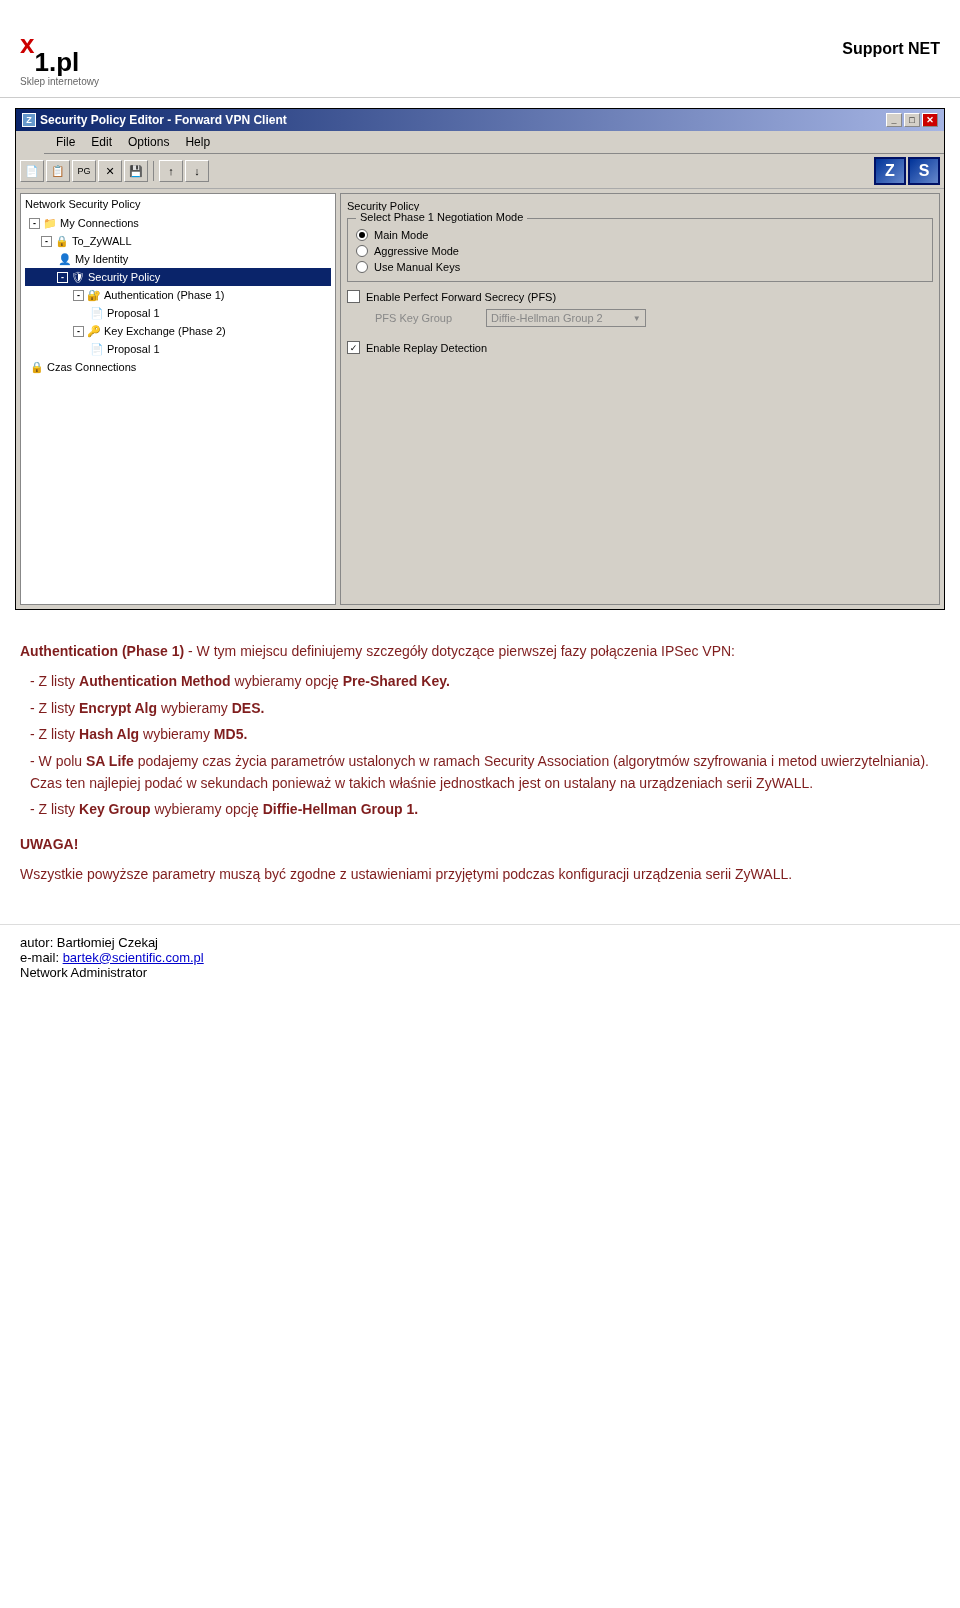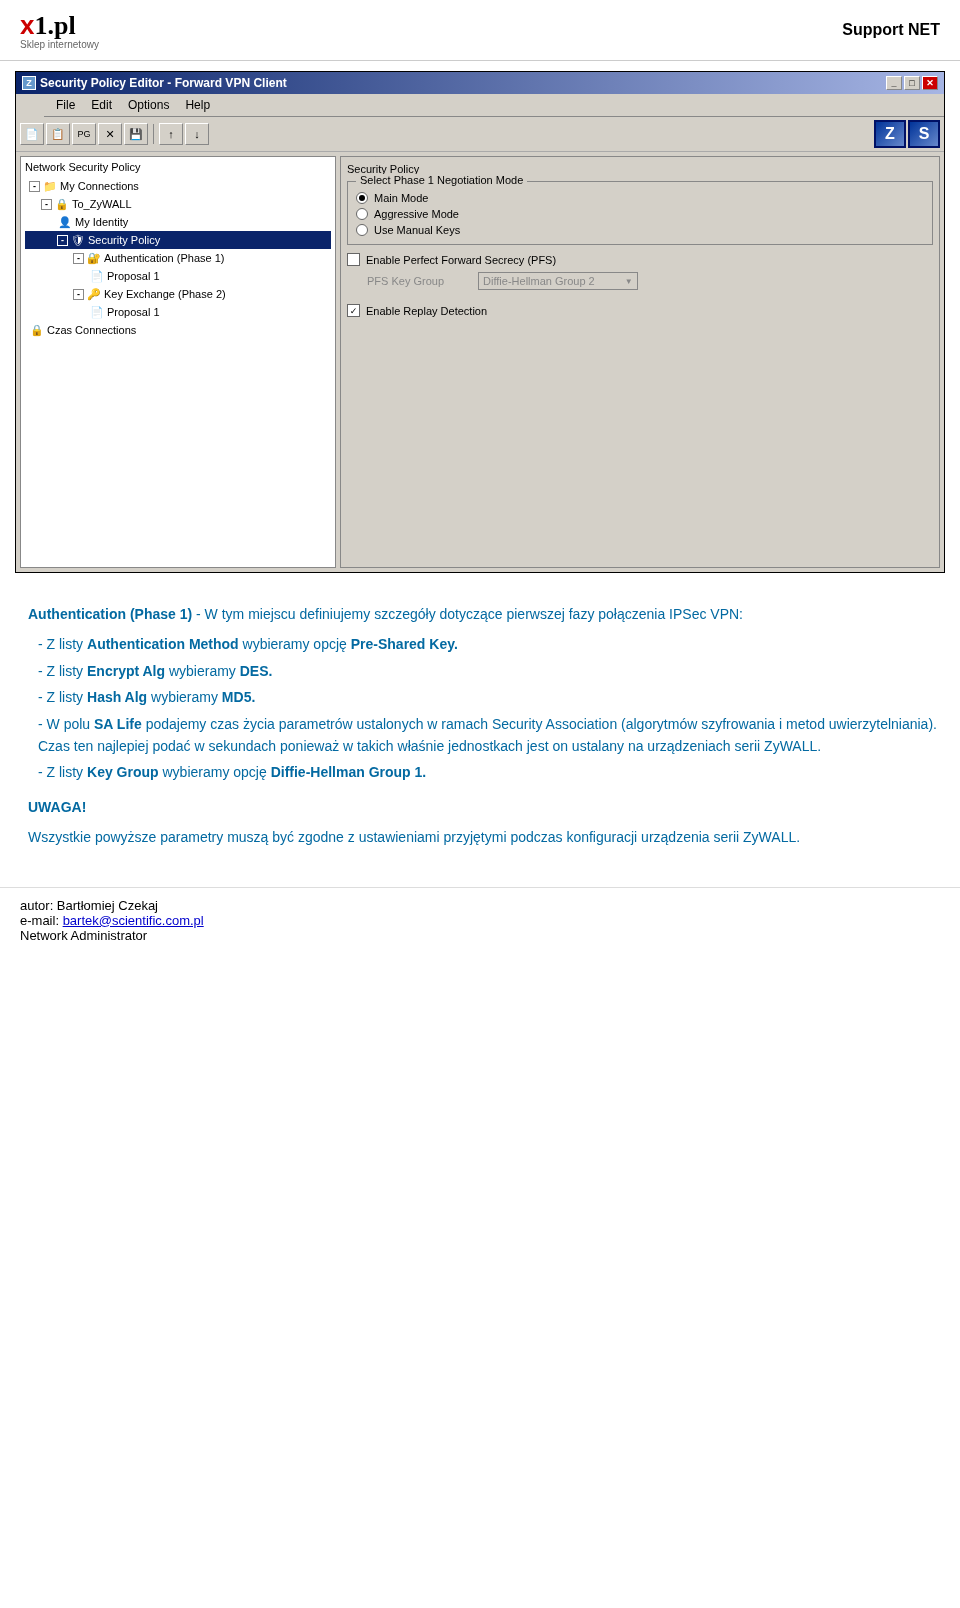--- a/index.html
+++ b/index.html
@@ -37,21 +37,22 @@
     .logo-x {
       font-size: 26px;
       font-weight: bold;
       color: #cc0000;
       font-family: Arial Black, sans-serif;
     }
     .logo-1pl {
       font-size: 26px;
       font-weight: bold;
       color: #000;
-      font-family: Liberation Serif, serif;
+      font-family: Liberation Sans, sans-serif;
+      margin-top: 37px;
     }
     .logo-subtitle {
       font-size: 10px;
       color: #666;
       margin-top: -2px;
     }
     .support-net {
       font-size: 16px;
       font-weight: bold;
       color: #000;
@@ -342,22 +343,21 @@
     }
     .pfs-select-arrow {
       font-size: 8px;
     }
 
     
     .text-content {
       padding: 10px 20px;
       font-size: 14px;
       line-height: 1.6;
-      color: #0369a1;
-      margin-left: 8px;
+      color: #7f1d1d;
     }
     .text-content p {
       margin-bottom: 8px;
     }
     .text-content ul {
       list-style: none;
       margin-left: 10px;
     }
     .text-content ul li {
       margin-bottom: 4px;
@@ -522,21 +522,21 @@
             <span>Use Manual Keys</span>
           </div>
         </div>
       </div>
 
       <div class="checkbox-item">
         <div class="checkbox-input"></div>
         <span>Enable Perfect Forward Secrecy (PFS)</span>
       </div>
 
-      <div class="pfs-row" style="margin-left:20px;gap:34px;">
+      <div class="pfs-row" style="margin-left:28px;gap:34px;">
         <span class="pfs-row-label">PFS Key Group</span>
         <div class="pfs-select">
           <span>Diffie-Hellman Group 2</span>
           <span class="pfs-select-arrow">▼</span>
         </div>
       </div>
 
       <div class="checkbox-item" style="margin-top:14px;">
         <div class="checkbox-input checked"></div>
         <span>Enable Replay Detection</span>

